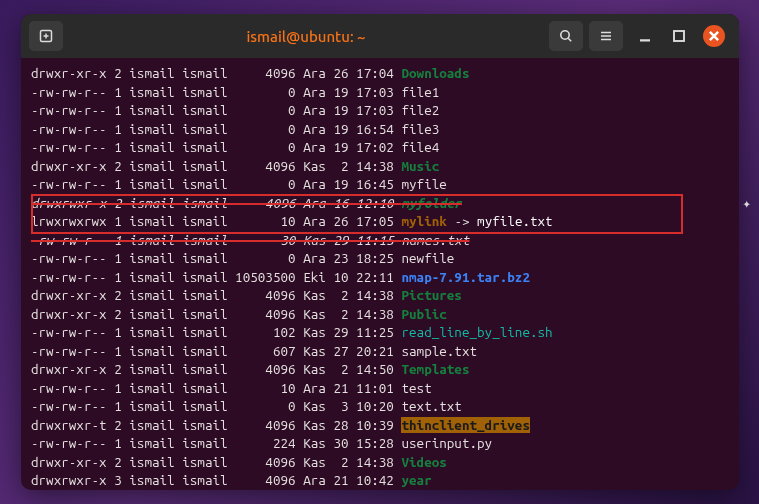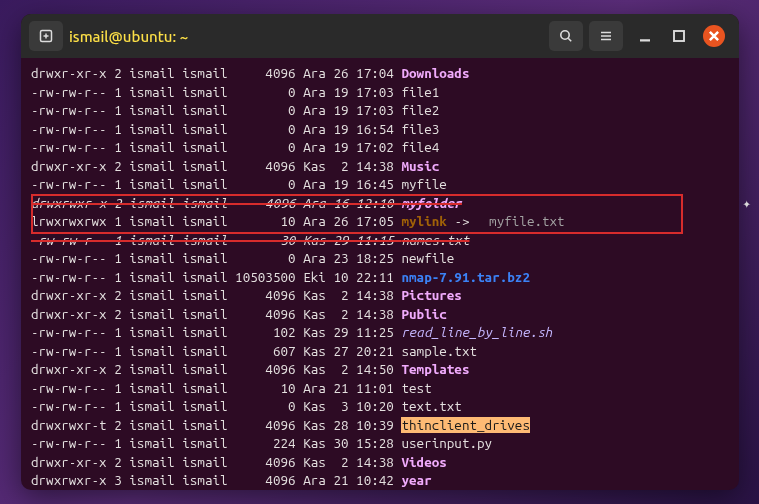--- a/index.html
+++ b/index.html
@@ -43,22 +43,22 @@
     background: #3a3a3a;
     border-radius: 5px;
     display: flex;
     align-items: center;
     justify-content: center;
     color: #ddd;
   }
   .tb-btn svg { width: 16px; height: 16px; }
   .title {
     flex: 1;
-    text-align: left;
-    color: #fde047;
+    text-align: center;
+    color: #f97316;
     font-family: "Ubuntu", sans-serif;
     font-size: 15px;
     font-weight: 500;
   }
   .wc-group { display: flex; gap: 14px; align-items: center; margin-left: 6px; margin-right: 6px; }
   .wc {
     width: 20px; height: 20px;
     display: flex; align-items: center; justify-content: center;
     color: #ddd;
   }
@@ -70,26 +70,26 @@
   }
   .terminal {
     padding: 6px 10px 10px 10px;
     font-size: 13.5px;
     line-height: 18.5px;
     white-space: pre;
     color: #e5e1e0;
     position: relative;
   }
   .row { display: block; }
-  .dir { color: #f0abfc; font-weight: bold; }
+  .dir { color: #15803d; font-weight: bold; }
   .arc { color: #3b82f6; font-weight: bold; }
-  .exe { color: #c4b5fd; font-style: italic; }
+  .exe { color: #14b8a6; }
   .lnk { color: #a16207; font-weight: bold; }
-  .tgt { color: #a3a3a3; margin-left: 12px; }
-  .hl { background: #fdba74; color: #1a1a1a; font-weight: normal; }
+  .tgt { color: #ffffff; }
+  .hl { background: #a16207; color: #1a1a1a; font-weight: bold; }
   .struck { text-decoration: line-through; text-decoration-color: #d72c2c; text-decoration-thickness: 2px; font-style: italic; }
   .highlight-box {
     position: absolute;
     border: 2px solid #d72c2c;
     pointer-events: none;
   }
   .prompt-cursor { color: #e5e1e0; }
 </style>
 </head>
 <body>

